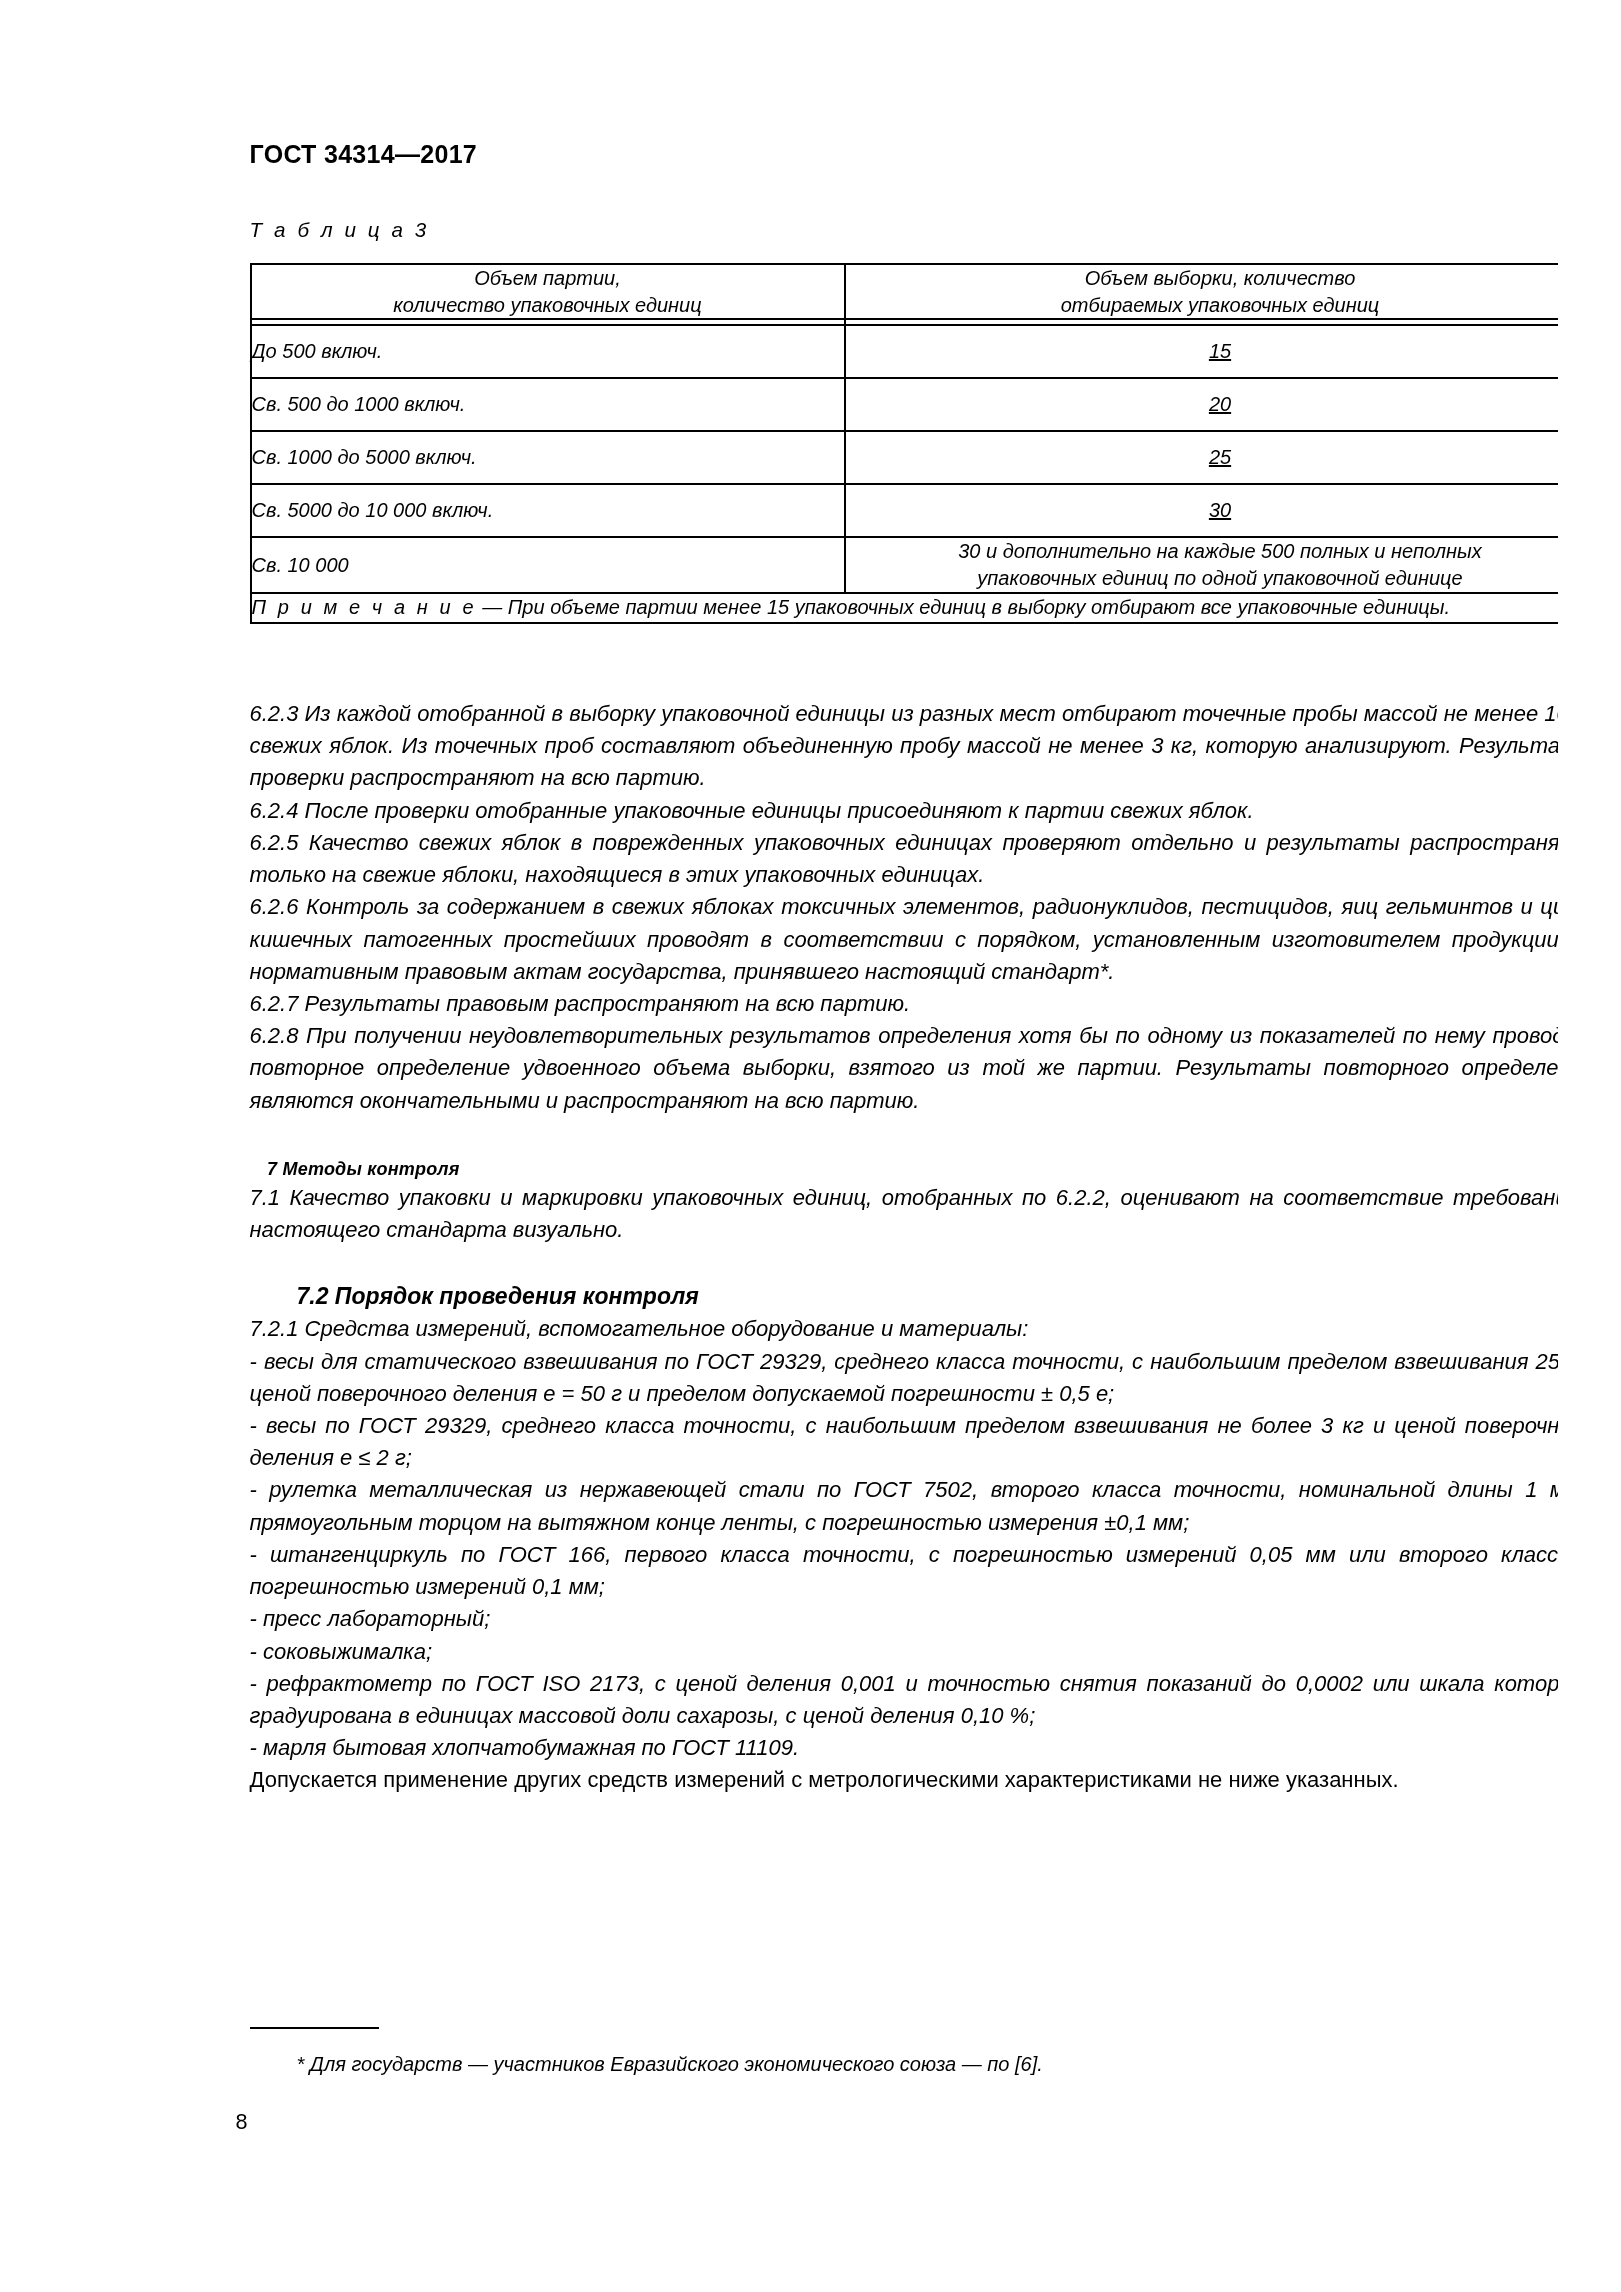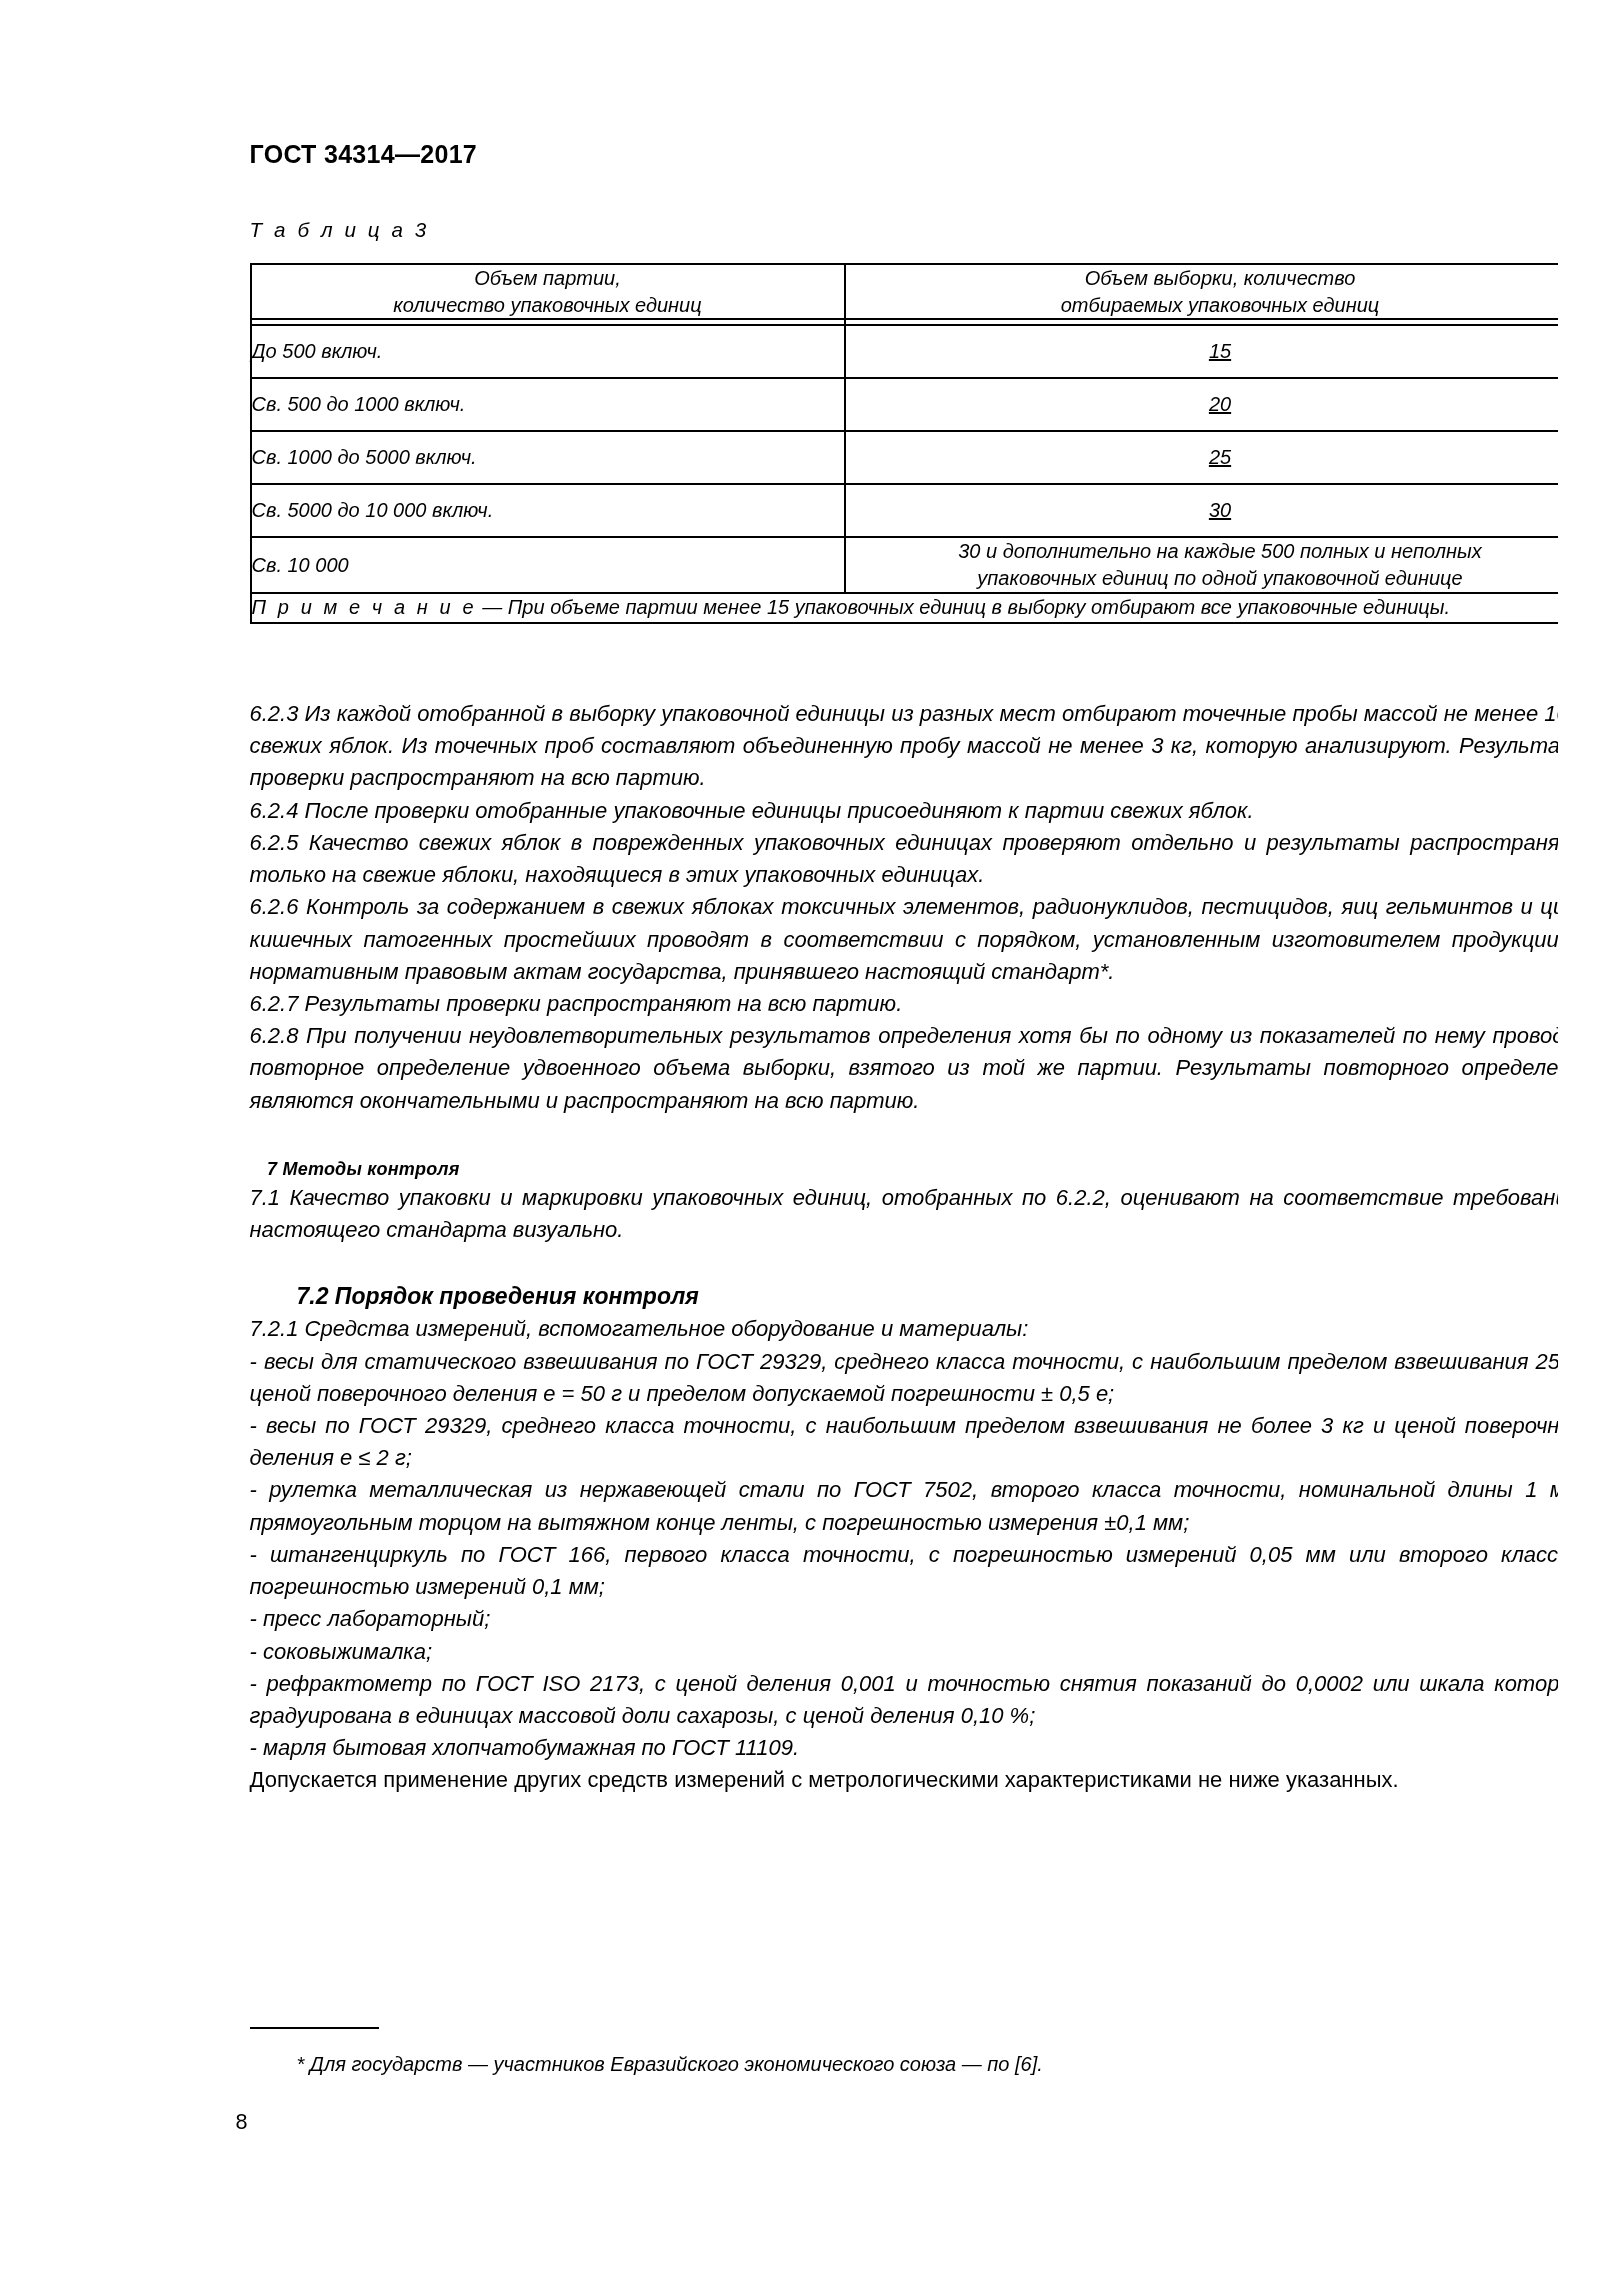--- a/index.html
+++ b/index.html
@@ -231,21 +231,21 @@
         </tr>
       </tbody>
     </table>
   </div>
 
   <div class="body">
     <p class="p-ind">6.2.3  Из каждой отобранной в выборку упаковочной единицы из разных мест отбирают точечные пробы массой не менее 10 % свежих яблок. Из точечных проб составляют объединенную пробу массой не менее 3 кг, которую анализируют. Результаты проверки распространяют на всю партию.</p>
     <p class="p-ind">6.2.4  После проверки отобранные упаковочные единицы присоединяют к партии свежих яблок.</p>
     <p class="p-ind">6.2.5  Качество свежих яблок в поврежденных упаковочных единицах проверяют отдельно и результаты распространяют только на свежие яблоки, находящиеся в этих упаковочных единицах.</p>
     <p class="p-ind">6.2.6 Контроль за содержанием в свежих яблоках токсичных элементов, радионуклидов, пестицидов, яиц гельминтов и цист кишечных патогенных простейших проводят в соответствии с порядком, установленным изготовителем продукции по нормативным правовым актам государства, принявшего настоящий стандарт*.</p>
-    <p class="p-ind">6.2.7  Результаты проверки распространяют на всю партию.</p>
+    <p class="p-ind">6.2.7  Результаты правовым распространяют на всю партию.</p>
     <p class="p-ind">6.2.8  При получении неудовлетворительных результатов определения хотя бы по одному из показателей по нему проводят повторное определение удвоенного объема выборки, взятого из той же партии. Результаты повторного определения являются окончательными и распространяют на всю партию.</p>
 
     <h2 class="sec">7  Методы контроля</h2>
 
     <p class="p-ind gap-before">7.1  Качество упаковки и маркировки упаковочных единиц, отобранных по 6.2.2, оценивают на соответствие требованиям настоящего стандарта визуально.</p>
 
     <h3 class="subsec">7.2  Порядок проведения контроля</h3>
 
     <p class="p-ind gap-small">7.2.1  Средства измерений, вспомогательное оборудование и материалы:</p>
 

